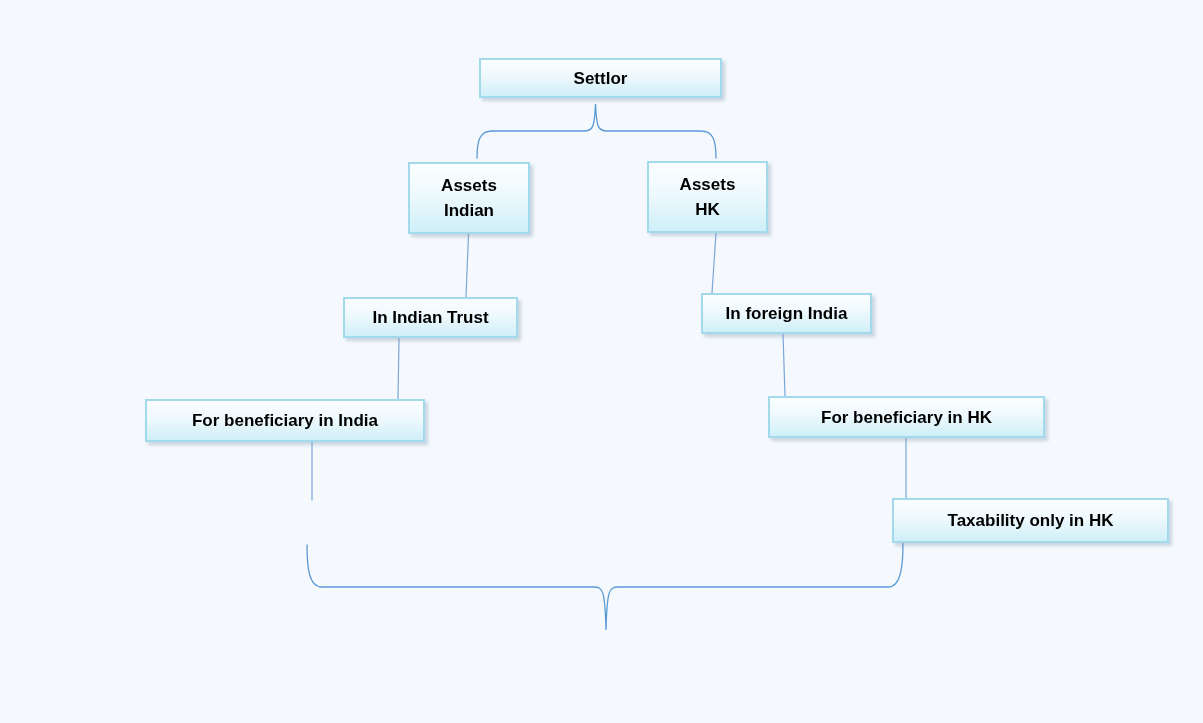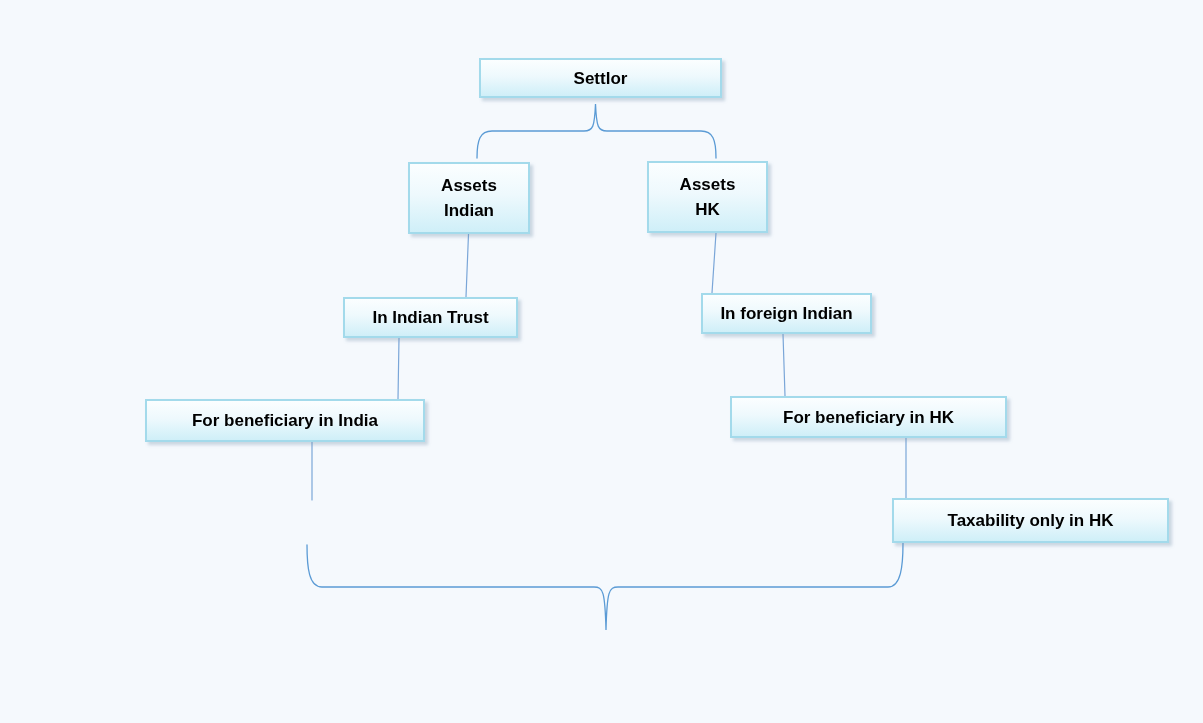--- a/index.html
+++ b/index.html
@@ -46,21 +46,21 @@
     justify-content: center;
     text-align: center;
     white-space: pre-line;
   }
   .n-settlor            { left: 479px; top: 58px;  width: 243px; height: 40px; }
   .n-assets-indian      { left: 408px; top: 162px; width: 122px; height: 72px; }
   .n-assets-hk          { left: 647px; top: 161px; width: 121px; height: 72px; }
   .n-in-indian-trust    { left: 306px; top: 297px; width: 175px; height: 41px; margin-left: 37px; }
   .n-in-foreign-trust   { left: 701px; top: 293px; width: 171px; height: 41px; }
   .n-beneficiary-india  { left: 145px; top: 399px; width: 280px; height: 43px; }
-  .n-beneficiary-hk     { left: 730px; top: 396px; width: 277px; height: 42px; }
+  .n-beneficiary-hk     { left: 768px; top: 396px; width: 277px; height: 42px; }
   .n-taxability-india   { left: 44px;  top: 500px; width: 278px; height: 45px; }
   .n-taxability-hk      { left: 892px; top: 498px; width: 277px; height: 45px; }
   .n-distribution       { left: 222px; top: 632px; width: 813px; height: 64px; }
 </style>
 </head>
 <body>
 
 <div class="canvas">
 
   <svg class="connectors" viewBox="0 0 1203 723">
@@ -80,21 +80,21 @@
   <div class="node n-settlor">Settlor</div>
 
   <div class="node n-assets-indian">Assets
 Indian</div>
 
   <div class="node n-assets-hk">Assets
 HK</div>
 
   <div class="node n-in-indian-trust">In Indian Trust</div>
 
-  <div class="node n-in-foreign-trust">In foreign Indian</div>
+  <div class="node n-in-foreign-trust">In foreign India</div>
 
   <div class="node n-beneficiary-india">For beneficiary in India</div>
 
   <div class="node n-beneficiary-hk">For beneficiary in HK</div>
 
 
   <div class="node n-taxability-hk">Taxability only in HK</div>
 
 
 </div>

